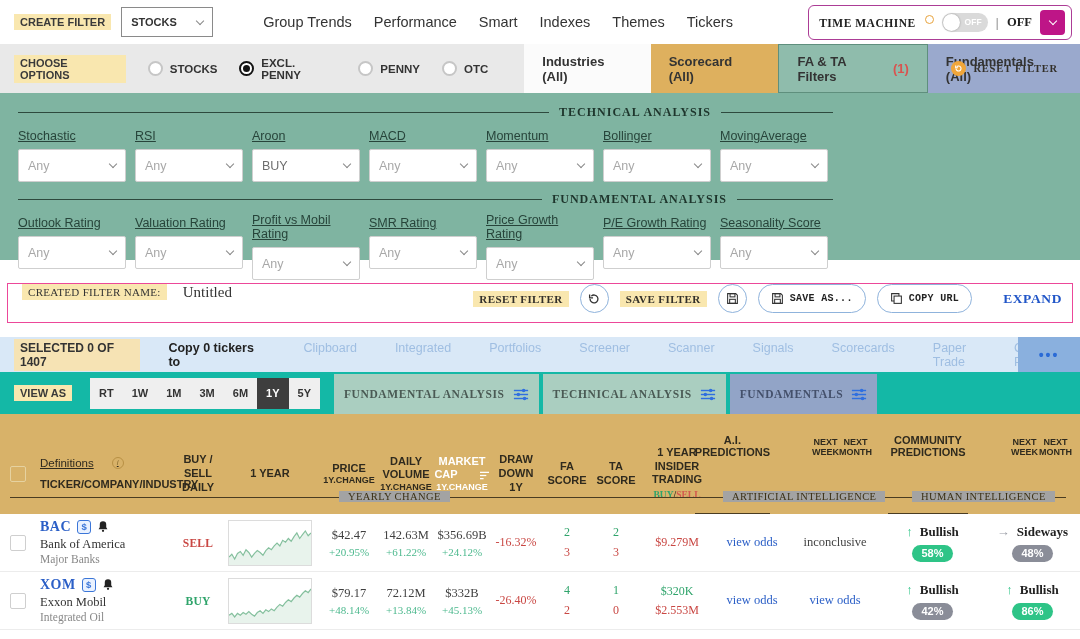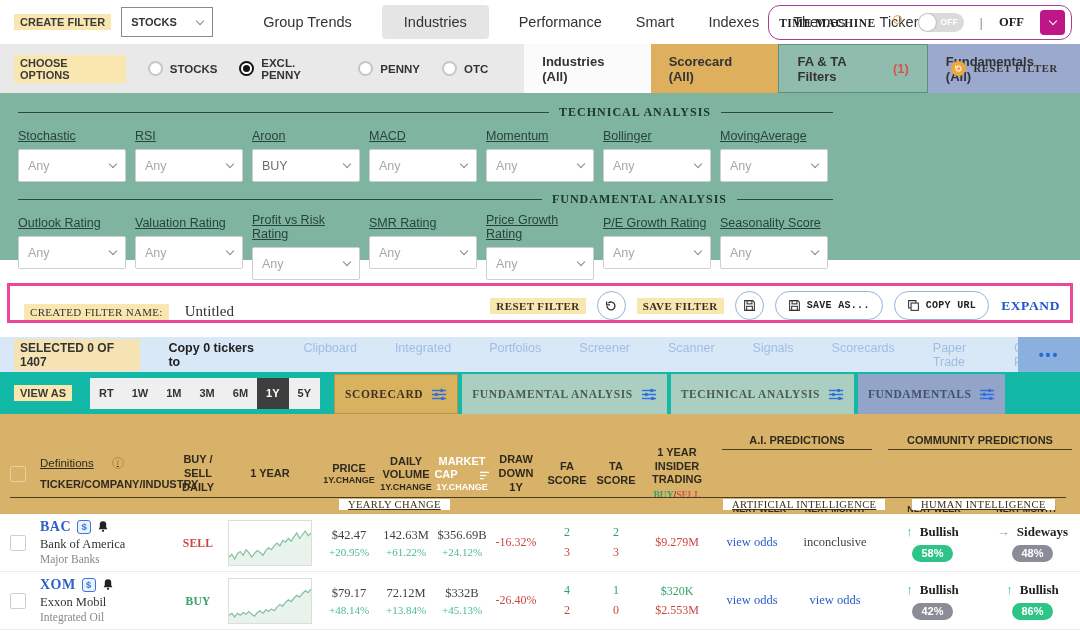--- a/index.html
+++ b/index.html
@@ -8,25 +8,25 @@
   .hl { background:#F9E7AF; padding:2px 6px; }
 
   
   .row1 { height:44px; display:flex; align-items:center; background:#fff; position:relative; }
   .create-filter { font-size:11px; font-weight:bold; color:#3a3a3a; margin-left:14px; }
   .asset-select { width:92px; height:30px; border:1px solid #8a8a8a; margin-left:10px;
     display:flex; align-items:center; justify-content:space-between; padding:0 9px;
     font-size:11px; font-weight:bold; color:#333; }
   .chev { width:6px; height:6px; border-right:1.5px solid #888; border-bottom:1.5px solid #888;
     transform:rotate(45deg); margin-top:-3px; flex:none; }
-  .nav { display:flex; align-items:center; gap:26px; margin-left:46px; font-size:14.5px; color:#333; }
+  .nav { display:flex; align-items:center; gap:14px; margin-left:46px; font-size:14.5px; color:#333; }
   .nav-item { cursor:pointer; padding:9px 4px; }
   .nav-item.active { background:#E5E5E5; border-radius:4px; padding:9px 22px; }
   .tm-box { position:absolute; right:8px; top:5px; height:35px; border:1.5px solid #AC3C96;
-    border-radius:12px; display:flex; align-items:center; padding:0 6px 0 10px; gap:16px; }
+    border-radius:6px; display:flex; align-items:center; padding:0 6px 0 10px; gap:8px; }
   .tm-label { font-family:"Liberation Serif",serif; font-weight:bold; font-size:11.5px;
     letter-spacing:.5px; color:#222; }
   .tm-info { width:9px; height:9px; border:1.6px solid #E8A33D; border-radius:50%;
     display:inline-block; margin:-7px 0 0 1px; }
   .tm-toggle { width:46px; height:19px; border-radius:10px; background:#DADADA; position:relative; }
   .tm-knob { position:absolute; left:1px; top:1px; width:17px; height:17px; border-radius:50%;
     background:#fff; box-shadow:0 0 2px rgba(0,0,0,.35); }
   .tm-off-inside { position:absolute; right:6px; top:4px; font-size:8.5px; font-weight:bold; color:#fff; }
   .tm-sep { color:#999; font-size:13px; }
   .tm-status { font-family:"Liberation Serif",serif; font-weight:bold; font-size:12.5px; color:#222; }
@@ -68,34 +68,34 @@
   .flabel { display:inline-block; font-size:12.5px; color:#27443A; text-decoration:underline;
     margin-bottom:6px; cursor:pointer; }
   .fselect { height:33px; background:#fff; border:1px solid #CFCFCF; border-radius:2px;
     display:flex; align-items:center; justify-content:space-between; padding:0 9px;
     font-size:12.5px; }
   .fv-Any { color:#A8A8A8; }
   .fv-BUY { color:#6e6e6e; }
 
   
   .gap1 { height:23px; background:#fff; }
-  .name-bar { height:40px; margin:0 7px; border:3px solid #ec4899; display:flex; align-items:flex-end; }
+  .name-bar { height:40px; margin:0 7px; border:1px solid #ec4899; display:flex; align-items:flex-start; }
   .nb-label { font-family:"Liberation Serif",serif; font-size:11px; color:#333; letter-spacing:.3px;
     margin-left:14px; }
   .nb-value { font-family:"Liberation Serif",serif; font-size:15px; color:#333; margin-left:16px; }
   .nb-right { margin-left:auto; display:flex; align-items:center; gap:11px; margin-right:10px; }
   .nb-btn-label { font-family:"Liberation Serif",serif; font-size:11px; font-weight:bold;
     letter-spacing:.4px; color:#33302a; }
   .circle-btn { width:29px; height:29px; border:1.5px solid #8FB3DC; border-radius:50%;
     background:#fff; display:flex; align-items:center; justify-content:center; }
   .pill-btn { height:29px; border:1.5px solid #8FB3DC; border-radius:15px; background:#fff;
     display:flex; align-items:center; gap:6px; padding:0 12px;
     font-family:Liberation Mono, monospace; font-size:10px; font-weight:bold; letter-spacing:.3px; color:#222; }
   .expand { font-family:"Liberation Serif",serif; font-size:13.5px; font-weight:bold;
-    letter-spacing:.6px; color:#2156C8; margin-left:1px; cursor:pointer; }
+    letter-spacing:.6px; color:#2156C8; margin-left:20px; cursor:pointer; }
 
   
   .gap2 { height:14px; background:#fff; }
   .sel-bar { height:35px; background:#D9E8F7; display:flex; align-items:center; position:relative; }
   .sel-label { font-size:12px; font-weight:bold; color:#333; margin-left:14px; background:#F6E3B4; padding:2px 6px; }
   .copy-label { font-size:12.5px; font-weight:bold; color:#222; margin-left:28px; }
   .sel-links { display:flex; gap:38px; margin-left:42px; font-size:12.5px; color:#9FBEE2; }
   .sel-link { cursor:pointer; }
   .sel-more { position:absolute; right:0; top:0; width:62px; height:35px; background:#8AB0DE;
     display:flex; align-items:center; justify-content:center; color:#2B6BD6; font-size:14px;
@@ -130,29 +130,29 @@
   .h-ticker { align-items:flex-start; padding-left:4px; }
   .defs { font-size:11.5px; font-weight:normal; text-decoration:underline; display:flex;
     align-items:center; gap:18px; margin-bottom:8px; }
   .def-info { width:12px; height:12px; border:1px solid #B89044; border-radius:50%; color:#8a6d2f;
     font-size:8px; display:inline-flex; align-items:center; justify-content:center;
     font-style:italic; text-decoration:none; }
   .h-mcap { color:#fff; }
   .mcap-line { display:flex; align-items:center; gap:21px; }
   .ins-bs { margin-top:3px; font-family:"Liberation Serif",serif; font-size:9.5px; }
   .ins-buy { color:#2FA46B; } .ins-sell-h { color:#D4594E; }
-  .pred-group { display:flex; flex-direction:column; justify-content:space-between; padding:0 8px; }
+  .pred-group { display:flex; flex-direction:row; justify-content:flex-end; padding:0 8px;gap:42px; }
   .pred-title { font-size:11px; font-weight:bold; text-align:center; border-bottom:1px solid #4a3c21;
     padding-bottom:3px; }
   .pred-subs { display:flex; margin-top:3px; }
   .pred-subs span { flex:1; text-align:center; font-size:9px; font-weight:bold; }
   .hstrip { position:absolute; left:0; right:0; bottom:9px; height:14px; }
   .hstrip .hline { position:absolute; left:10px; right:14px; top:6px; height:1px; background:#4a3c21; }
-  .hstrip .hlabel { position:absolute; top:8px; background:#ffffff; padding:0 9px;
-    font-family:"Liberation Serif",serif; font-size:10.5px; letter-spacing:.4px; color:#3b3category015; color:#3b3015;text-decoration:underline; }
+  .hstrip .hlabel { position:absolute; top:0; background:#a3a3a3; padding:0 9px;
+    font-family:"Liberation Serif",serif; font-size:10.5px; letter-spacing:.4px; color:#3b3category015; color:#3b3015; }
 
   .trow { background:#fff; height:58px; border-bottom:1px solid #ECECEC; align-items:center; }
   .cell { display:flex; flex-direction:column; align-items:center; justify-content:center;
     font-family:"Liberation Serif",serif; }
   .checkbox { width:16px; height:16px; border:1.5px solid #CFCFCF; background:#fff; border-radius:2px; }
   .thead .checkbox { border-color:#E6D2A0; background:transparent; }
   .c-ticker { align-items:flex-start; padding-left:4px; line-height:1.3; }
   .tline1 { display:flex; align-items:center; gap:6px; }
   .tkr { font-size:14px; font-weight:bold; color:#2B5FC7; letter-spacing:.5px; cursor:pointer; }
   .dollar-badge { width:14px; height:14px; border:1.5px solid #3B76D8; border-radius:3px;
@@ -183,21 +183,20 @@
 <body>
 
 <div class="row1">
   <span class="create-filter hl">CREATE FILTER</span>
   <div class="asset-select">
     <span>STOCKS</span>
     <span class="chev"></span>
   </div>
   <div class="nav">
     <span class="nav-item">Group Trends</span>
-    <span class="nav-item active">Industries</span>
     <span class="nav-item">Performance</span>
     <span class="nav-item">Smart</span>
     <span class="nav-item">Indexes</span>
     <span class="nav-item">Themes</span>
     <span class="nav-item">Tickers</span>
   </div>
   <div class="tm-box">
     <span class="tm-label">TIME MACHINE</span>
       <span class="tm-info"></span>
     <div class="tm-toggle">
@@ -313,21 +312,21 @@
       <div class="fcol"><a class="flabel">Outlook Rating</a>
         <div class="fselect">
             <span class="fv-Any">Any</span>
             <span class="chev"></span>
           </div></div>
       <div class="fcol"><a class="flabel">Valuation Rating</a>
         <div class="fselect">
             <span class="fv-Any">Any</span>
             <span class="chev"></span>
           </div></div>
-      <div class="fcol"><a class="flabel">Profit vs Risk Rating</a>
+      <div class="fcol"><a class="flabel">Profit vs Mobil Rating</a>
         <div class="fselect">
             <span class="fv-Any">Any</span>
             <span class="chev"></span>
           </div></div>
       <div class="fcol"><a class="flabel">SMR Rating</a>
         <div class="fselect">
             <span class="fv-Any">Any</span>
             <span class="chev"></span>
           </div></div>
       <div class="fcol"><a class="flabel">Price Growth Rating</a>
@@ -413,33 +412,20 @@
       <span class="range-btn">RT</span>
       <span class="range-btn">1W</span>
       <span class="range-btn">1M</span>
       <span class="range-btn">3M</span>
       <span class="range-btn">6M</span>
       <span class="range-btn active">1Y</span>
       <span class="range-btn">5Y</span>
     </div>
   </div>
   <div class="view-tabs">
-    <div class="vtab t-gold">
-      <span>SCORECARD</span>
-      <svg width="16" height="13" viewBox="0 0 18 14">
-          <g stroke="#2F6FE0" stroke-width="1.6">
-            <line x1="1" y1="2.5" x2="17" y2="2.5"></line>
-            <line x1="1" y1="7" x2="17" y2="7"></line>
-            <line x1="1" y1="11.5" x2="17" y2="11.5"></line>
-          </g>
-          <circle cx="12" cy="2.5" r="2" fill="#2F6FE0"></circle>
-          <circle cx="6" cy="7" r="2" fill="#2F6FE0"></circle>
-          <circle cx="13" cy="11.5" r="2" fill="#2F6FE0"></circle>
-        </svg>
-    </div>
     <div class="vtab t-green">
       <span>FUNDAMENTAL ANALYSIS</span>
       <svg width="16" height="13" viewBox="0 0 18 14">
           <g stroke="#2F6FE0" stroke-width="1.6">
             <line x1="1" y1="2.5" x2="17" y2="2.5"></line>
             <line x1="1" y1="7" x2="17" y2="7"></line>
             <line x1="1" y1="11.5" x2="17" y2="11.5"></line>
           </g>
           <circle cx="12" cy="2.5" r="2" fill="#2F6FE0"></circle>
           <circle cx="6" cy="7" r="2" fill="#2F6FE0"></circle>

